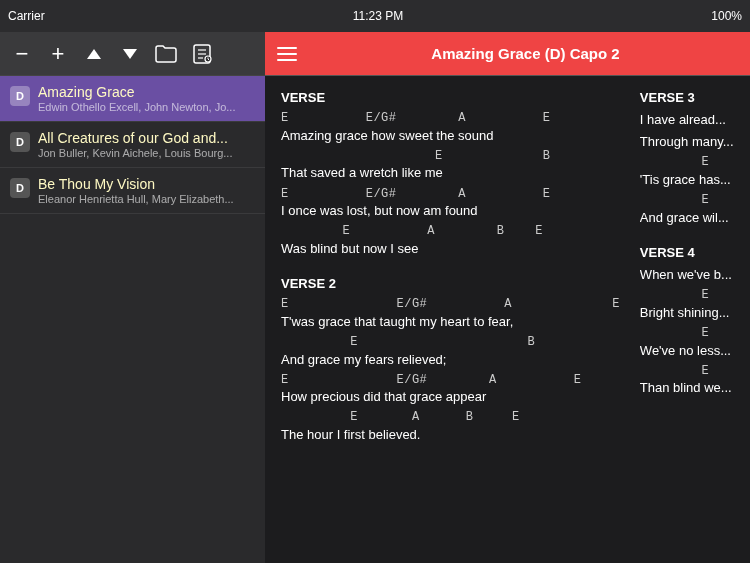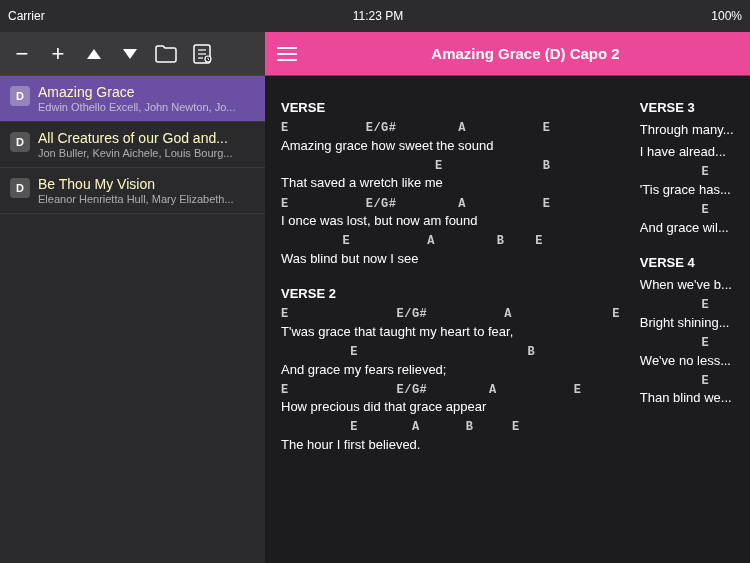--- a/index.html
+++ b/index.html
@@ -156,21 +156,21 @@
       display: flex;
       flex-direction: column;
       background: #1c1c1e;
       overflow: hidden;
     }
 
     
     .content-header {
       display: flex;
       align-items: center;
-      background: #ec4899;
+      background: #ef4444;
       padding: 0 12px;
       height: 44px;
       border-bottom: 1px solid #555;
       flex-shrink: 0;
     }
 
     .hamburger-btn {
       color: #fff;
       font-size: 18px;
       margin-right: 12px;
@@ -194,21 +194,21 @@
       font-size: 15px;
       font-weight: 600;
       flex: 1;
       text-align: center;
     }
 
     
     .chord-sheet {
       flex: 1;
       overflow: auto;
-      padding: 24px 16px;
+      padding: 14px 16px;
       display: grid;
       grid-template-columns: 1fr 1fr;
       gap: 0 20px;
       align-content: start;
     }
 
     .verse-block {
       margin-bottom: 18px;
     }
 
@@ -220,21 +220,20 @@
       font-family: 'Helvetica Neue', Arial, sans-serif;
     }
 
     .chord-line {
       font-size: 12px;
       color: #ccc;
       font-family: 'Courier New', Courier, monospace;
       white-space: pre;
       line-height: 1.3;
       letter-spacing: 0.5px;
-      font-weight: bold;
     }
 
     .lyric-line {
       font-size: 13px;
       color: #fff;
       font-family: 'Helvetica Neue', Arial, sans-serif;
       line-height: 1.4;
       white-space: nowrap;
       overflow: hidden;
       text-overflow: ellipsis;
@@ -375,24 +374,24 @@
             <div class="line-pair">
               <div class="chord-line">         E       A      B     E</div>
               <div class="lyric-line">The hour I first believed.</div>
             </div>
           </div>
         </div>
         <div>
           <div class="verse-block">
             <div class="verse-label">VERSE 3</div>
             <div class="line-pair">
+              <div class="lyric-line">I have alread...</div>
+            </div>
+            <div class="line-pair">
               <div class="lyric-line">Through many...</div>
-            </div>
-            <div class="line-pair">
-              <div class="lyric-line">I have alread...</div>
             </div>
             <div class="line-pair">
               <div class="chord-line">        E</div>
               <div class="lyric-line">'Tis grace has...</div>
             </div>
             <div class="line-pair">
               <div class="chord-line">        E</div>
               <div class="lyric-line">And grace wil...</div>
             </div>
           </div>

